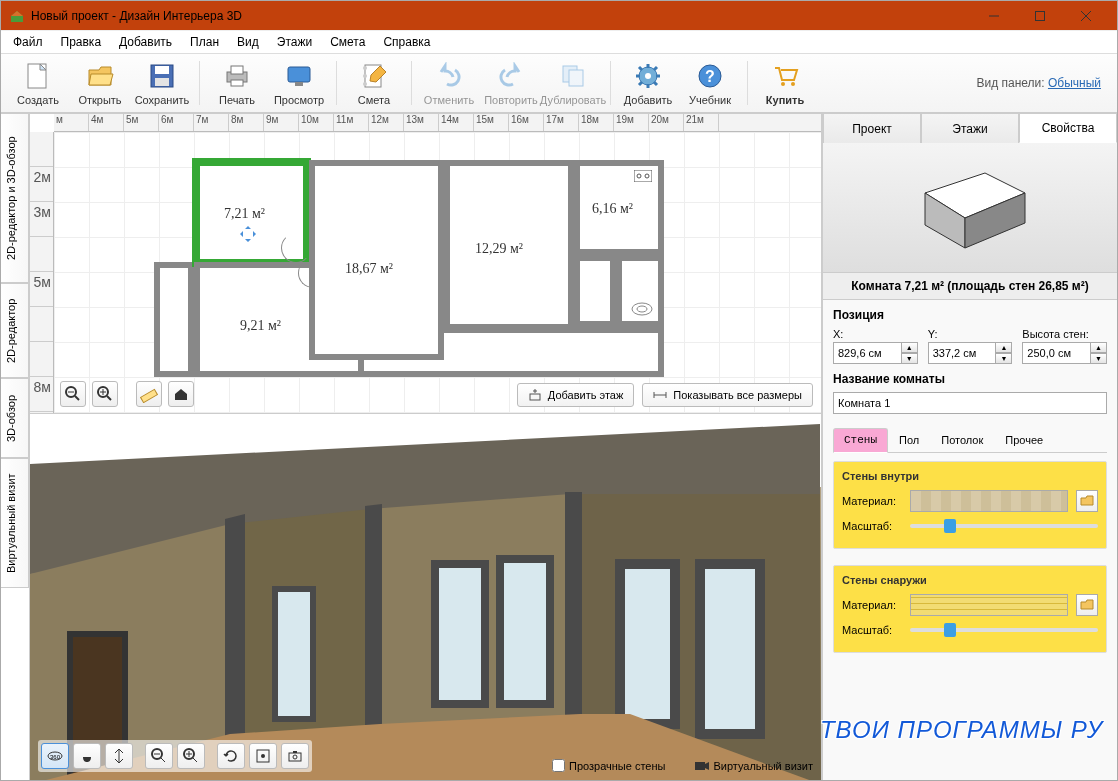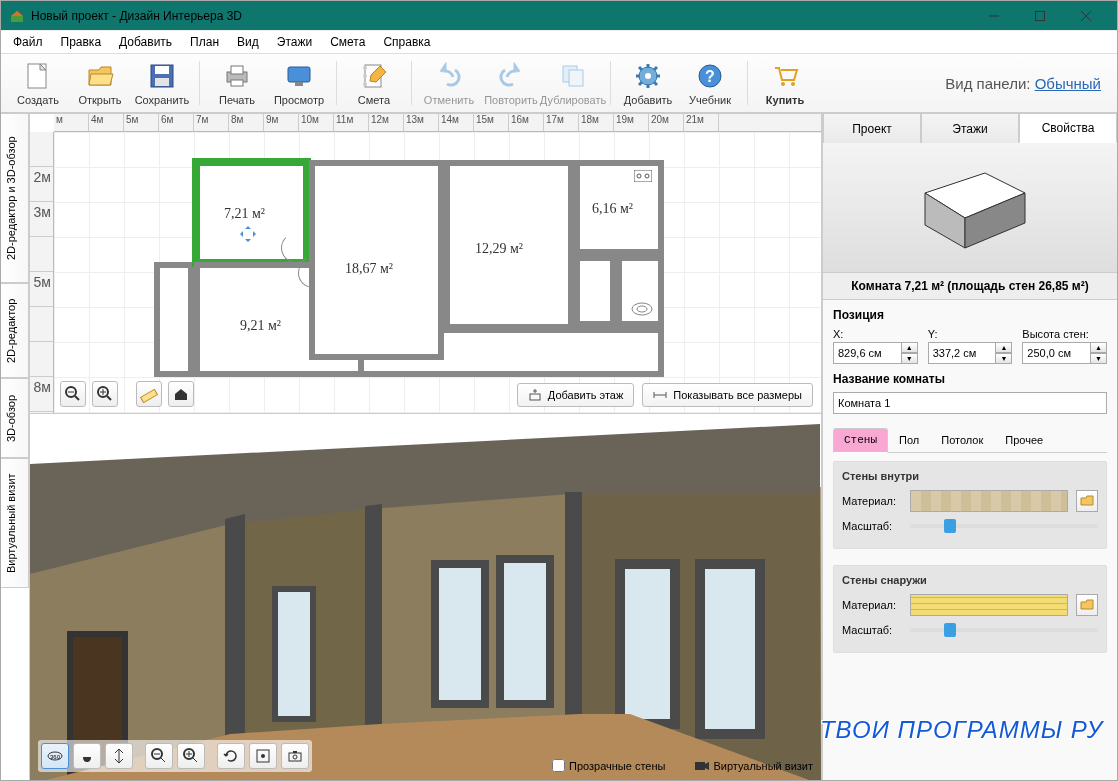--- a/index.html
+++ b/index.html
@@ -1,33 +1,33 @@
 <!DOCTYPE html>
 <html><head>
 <meta charset="utf-8">
 <style>
 * { box-sizing: border-box; margin: 0; padding: 0; font-family: "Segoe UI", Tahoma, sans-serif; }
 body { background: #fff; width: 1118px; height: 781px; overflow: hidden; font-size: 12px; border: 1px solid #aaa; position: relative; }
 
-.titlebar { height: 30px; display: flex; align-items: center; padding: 0 8px; background: #0f766e; border-bottom: 1px solid #eee; }
+.titlebar { height: 30px; display: flex; align-items: center; padding: 0 8px; background: #c2410c; border-bottom: 1px solid #eee; }
 .titlebar .icon { width: 16px; height: 16px; margin-right: 6px; }
 .titlebar .title { flex: 1; font-size: 12px; }
 .titlebar .winbtn { width: 46px; height: 30px; display: flex; align-items: center; justify-content: center; color: #555; }
 .titlebar .winbtn svg { width: 10px; height: 10px; }
 
 .menubar { height: 22px; display: flex; align-items: center; padding: 0 4px; gap: 2px; }
 .menubar .item { padding: 2px 8px; cursor: default; }
 
 .toolbar { height: 60px; display: flex; align-items: center; padding: 4px 6px; border-top: 1px solid #ddd; border-bottom: 1px solid #ccc; background: linear-gradient(#fdfdfd,#f4f4f4); }
 .toolbar .grp { display: flex; gap: 0; }
 .toolbar .btn { width: 62px; display: flex; flex-direction: column; align-items: center; gap: 2px; padding: 2px 0; }
 .toolbar .btn .ico { width: 32px; height: 32px; display:flex; align-items:center; justify-content:center; }
 .toolbar .btn .lbl { font-size: 11px; color: #333; }
 .toolbar .sep { width: 1px; height: 44px; background: #ddd; margin: 0 6px; }
-.toolbar .panel-mode { margin-left: auto; font-size: 15px; color: #555; padding-right: 10px; }
+.toolbar .panel-mode { margin-left: auto; font-size: 12px; color: #555; padding-right: 10px; }
 .toolbar .panel-mode a { color: #2a6ab5; text-decoration: underline; }
 
 .workspace { display: flex; height: 668px; }
 
 .sidetabs { width: 28px; display: flex; flex-direction: column; }
 .sidetabs .vtab { flex: 0 0 auto; width: 28px; writing-mode: vertical-rl; transform: rotate(180deg); padding: 10px 4px; border: 1px solid #ccc; border-right: none; background: linear-gradient(90deg,#f7f7f7,#fff); cursor: default; text-align: center; font-size: 11px; }
 
 .main { flex: 1; display: flex; flex-direction: column; border: 1px solid #ccc; }
 
 .planpane { height: 300px; position: relative; background: #fff; overflow: hidden; border-bottom: 1px solid #ccc; }
@@ -74,21 +74,21 @@
 .spin { display:flex; }
 .spin input { flex:1; width:100%; border:1px solid #aaa; padding:4px; font-size:11px; }
 .spin .updn { width:16px; display:flex; flex-direction:column; }
 .spin .updn div { flex:1; border:1px solid #aaa; border-left:none; background:linear-gradient(#fff,#e4e4e4); font-size:7px; display:flex; align-items:center; justify-content:center; }
 .fullinput { width:100%; border:1px solid #aaa; padding:4px; font-size:11px; }
 
 .subtabs { display:flex; border-bottom:1px solid #ccc; margin:6px 10px 0; }
 .subtabs .stab { padding:5px 10px; border:1px solid transparent; font-size:11px; cursor:default; }
 .subtabs .stab.active { border:1px solid #ccc; border-bottom:1px solid #fff; background:#f9a8d4; border-radius:3px 3px 0 0; margin-bottom:-1px;font-family:Liberation Mono, monospace; }
 
-.matsec { margin:8px 10px; border:1px solid #ddd; border-radius:2px; padding:8px; background:#e5e5e5; }
+.matsec { margin:8px 10px; border:1px solid #ddd; border-radius:2px; padding:8px; background:#fde047; }
 .matsec h5 { font-size:11px; font-weight:bold; margin-bottom:8px; color:#333; }
 .matrow { display:flex; align-items:center; gap:8px; margin-bottom:8px; }
 .matrow .lbl { width:60px; font-size:11px; }
 .swatch { flex:1; height:22px; border:1px solid #aaa; }
 .swatch.wallpaper { background: repeating-linear-gradient(90deg,#d8caa8 0 10px,#cebf99 10px 20px); }
 .swatch.brick { background: repeating-linear-gradient(0deg,#f2dc73 0 5px,#d8b93b 5px 6px), repeating-linear-gradient(90deg, transparent 0 18px, #d8b93b 18px 19px); }
 .foldbtn { width:22px; height:22px; border:1px solid #aaa; background:linear-gradient(#fff,#eee); display:flex; align-items:center; justify-content:center; }
 .slider { flex:1; height:4px; background:#ddd; border-radius:2px; position:relative; }
 .slider .thumb { position:absolute; top:-5px; width:12px; height:14px; background:#3b9fe4; border-radius:2px; }
 

